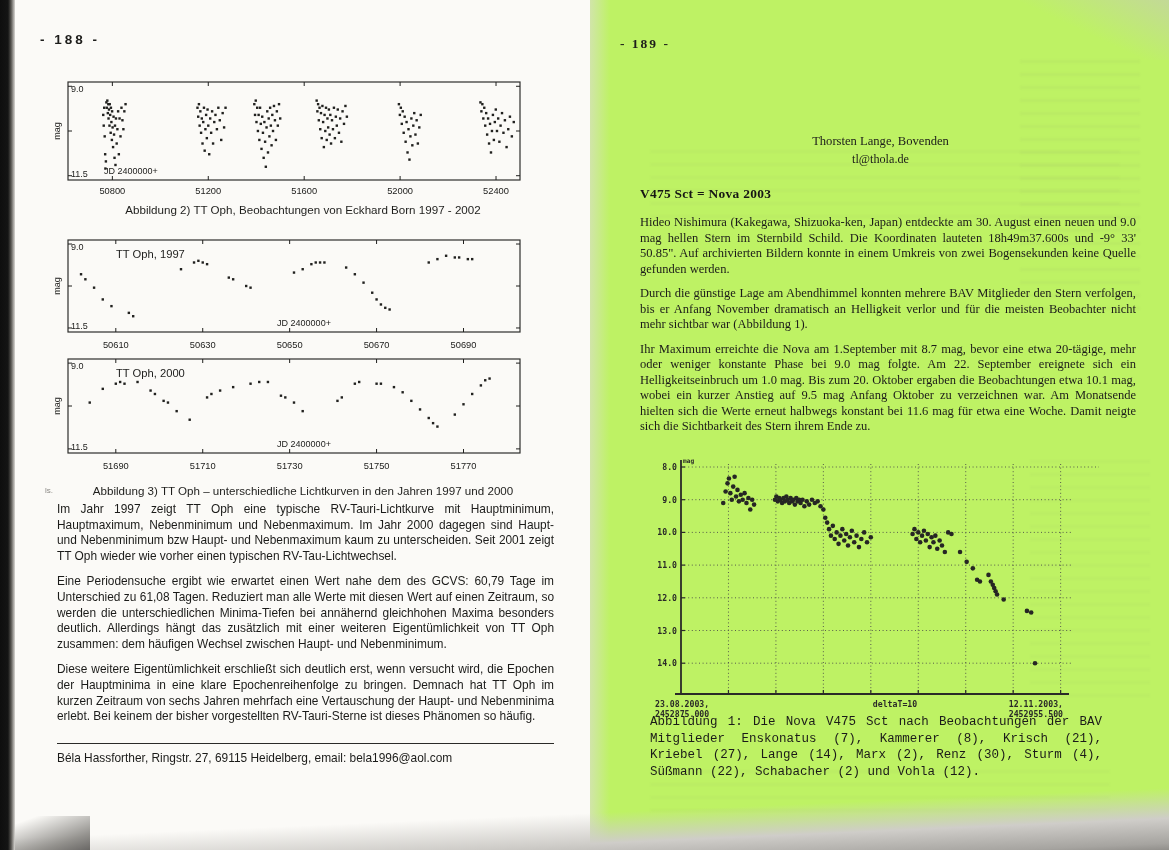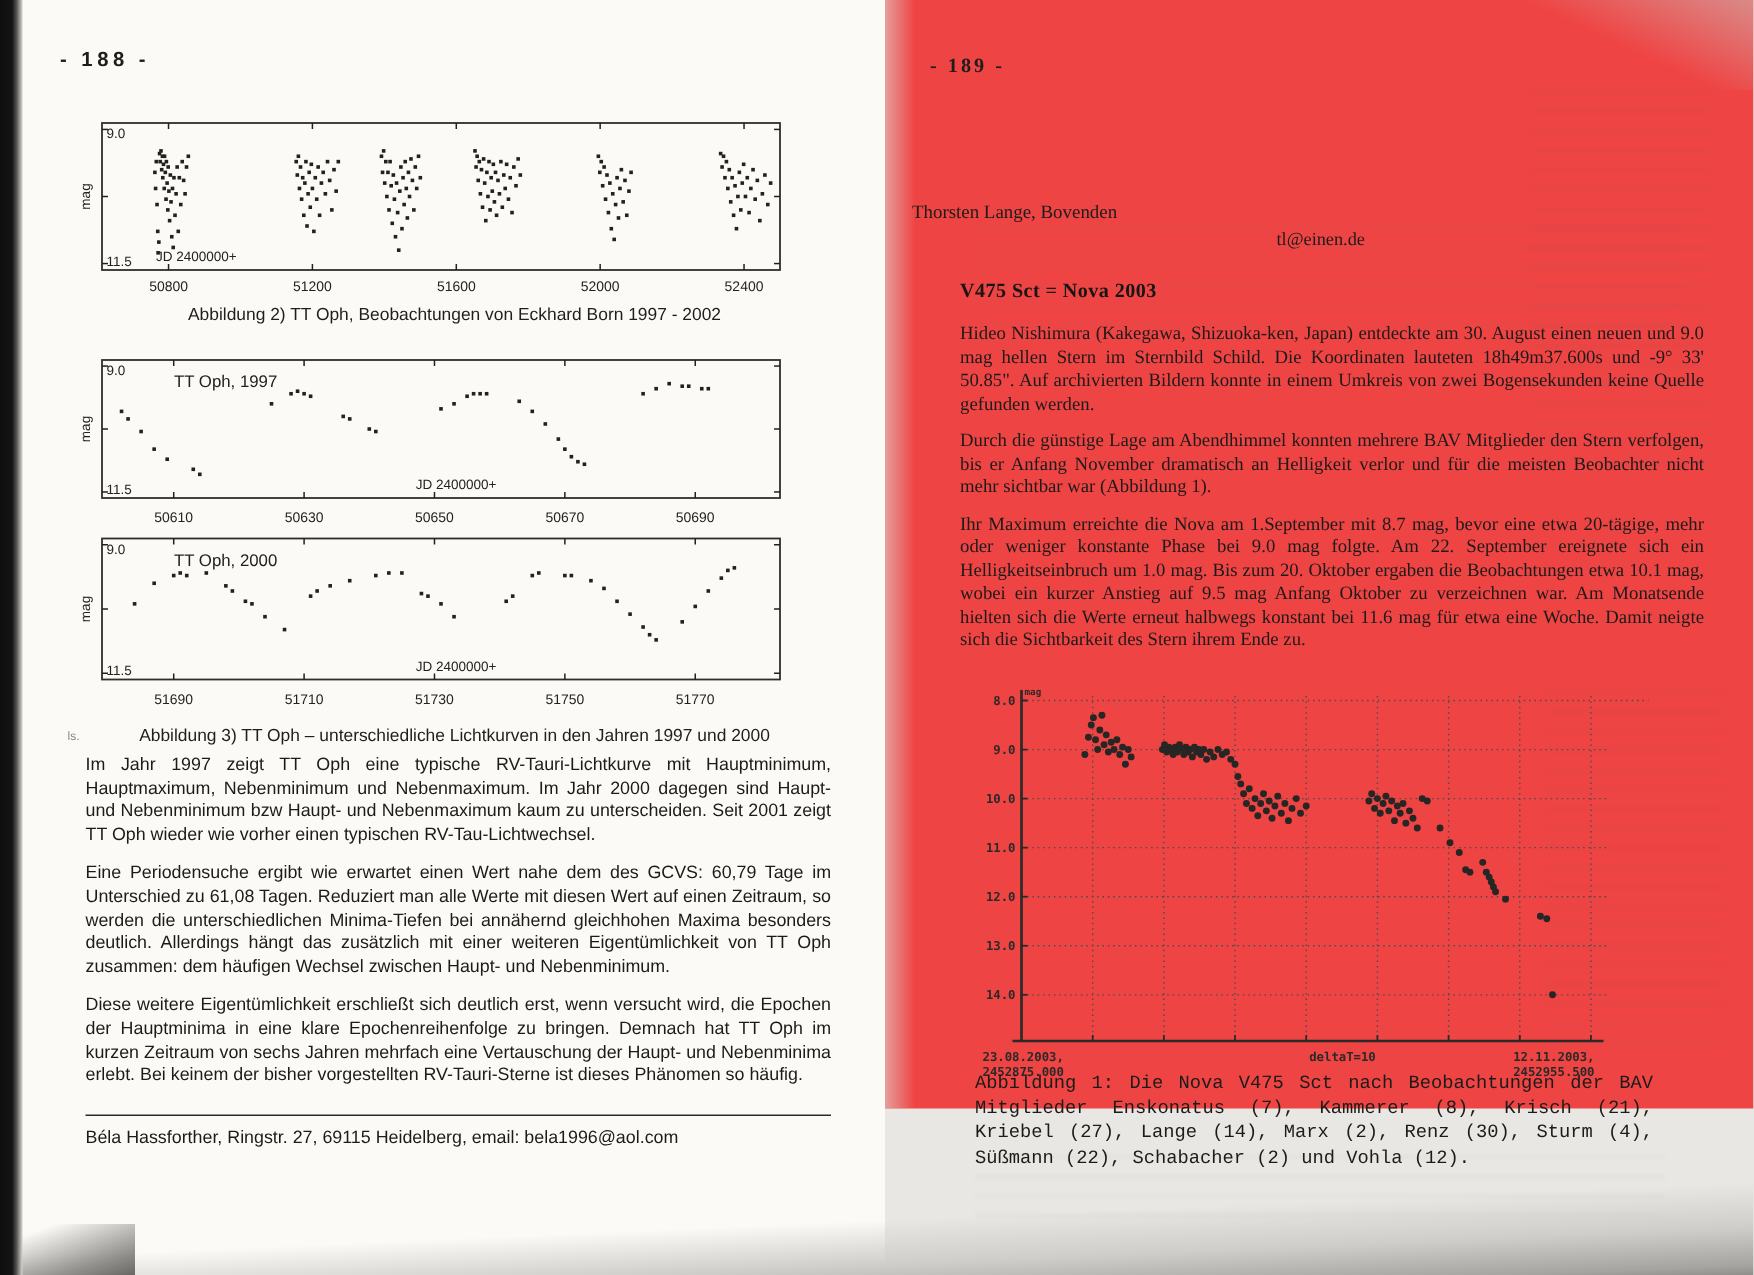--- a/index.html
+++ b/index.html
@@ -10,21 +10,21 @@
   .edge-strip{position:absolute;left:0;top:0;width:15px;height:850px;
       background:linear-gradient(90deg,#0e0e0e 0,#141414 8px,#55534f 11px,#d9d7d3 15px);z-index:6;}
   .bottom-shadow{position:absolute;left:0;bottom:0;width:1169px;height:62px;z-index:5;
       background:linear-gradient(177.5deg,rgba(0,0,0,0) 45%,#cfcdc9 72%,#a6a4a0 94%,#918f8b 100%);}
   .bottom-left-dark{position:absolute;left:0;bottom:0;width:90px;height:34px;z-index:5;
       background:linear-gradient(160deg,rgba(0,0,0,0) 20%,#7a7874 75%,#4a4846 100%);opacity:.8;}
   .corner-shade{position:absolute;right:0;top:0;width:150px;height:60px;z-index:4;
       background:linear-gradient(205deg,#c7c5c1 0%,rgba(0,0,0,0) 55%);opacity:.55;}
   
   .page-left{position:absolute;left:15px;top:0;width:575px;height:850px;background:#fbfaf7;}
-  .page-right{position:absolute;left:590px;top:0;width:579px;height:739px;background:#ef4444;}
+  .page-right{position:absolute;left:590px;top:0;width:579px;height:850px;background:#bef264;}
   .page-right::before{content:"";position:absolute;left:0;top:0;width:20px;height:100%;
       background:linear-gradient(90deg,#dedcd8,rgba(0,0,0,0));opacity:.6;}
   .ghost{position:absolute;pointer-events:none;filter:blur(1.2px);opacity:.5;
       background:repeating-linear-gradient(to bottom,rgba(110,108,104,.10) 0 3px,rgba(0,0,0,0) 3px 13px);}
   .smudge{position:absolute;color:#8a8884;font-size:8px;margin-left:16px;}
   
   .hdr{position:absolute;text-align:left;font-size:13.5px;letter-spacing:3px;color:#1d1d1b;font-weight:bold;}
   .hdr-left{left:25px;top:32px;width:520px;font-family:"Liberation Sans",sans-serif;}
   .caption-sans{position:absolute;left:28px;width:520px;text-align:center;
       font-size:11.6px;color:#1e1e1c;}
@@ -32,21 +32,21 @@
       font-size:11.9px;line-height:15.6px;color:#1b1b19;text-align:justify;}
   .body-left p{margin:0 0 10px 0;text-align:justify;-moz-text-align-last:left;text-align-last:left;}
   .footer-rule{position:absolute;left:42px;top:743px;width:497px;border-top:1.6px solid #2a2a28;}
   .footer-text{position:absolute;left:42px;top:751px;width:510px;font-size:11.9px;color:#1b1b19;}
   .chartbox{position:absolute;}
   
   .hdr-right{left:30px;top:36px;width:520px;font-family:"Liberation Serif",serif;letter-spacing:2px;}
   .title{position:absolute;left:18px;top:74px;width:545px;text-align:center;
       font-family:"Liberation Serif",serif;font-weight:bold;font-size:18.2px;line-height:21.5px;
       color:#161614;letter-spacing:.6px;word-spacing:2px;}
-  .author{position:absolute;left:18px;top:134px;width:545px;
+  .author{position:absolute;left:18px;top:134px;width:545px;text-align:center;
       font-family:"Liberation Serif",serif;font-size:12.6px;color:#1c1c1a;}
   .email{position:absolute;left:18px;top:152px;width:545px;text-align:center;
       font-family:"Liberation Serif",serif;font-size:12.2px;color:#1c1c1a;}
   .section-h{position:absolute;left:50px;top:186px;font-family:"Liberation Serif",serif;
       font-weight:bold;font-size:13.4px;color:#161614;letter-spacing:.3px;}
   .body-right{position:absolute;left:50px;top:215px;width:496px;
       font-family:"Liberation Serif",serif;font-size:12.5px;line-height:15.5px;color:#1b1b19;}
   .body-right p{margin:0 0 9px 0;text-align:justify;-moz-text-align-last:left;text-align-last:left;}
   .caption-serif{position:absolute;left:60px;top:714px;width:452px;
       font-family:Liberation Mono, monospace;font-size:12.5px;line-height:16.5px;color:#1b1b19;
@@ -436,21 +436,21 @@
 
   <div class="page-right">
     <div class="ghost" style="left:430px;top:60px;width:120px;height:250px;"></div>
     <div class="ghost" style="left:60px;top:150px;width:470px;height:70px;opacity:.35;"></div>
     <div class="ghost" style="left:440px;top:460px;width:120px;height:240px;opacity:.4;"></div>
     <div class="ghost" style="left:60px;top:770px;width:460px;height:50px;opacity:.35;"></div>
 
     <div class="hdr hdr-right">- 189 -</div>
 
     <div class="author">Thorsten Lange, Bovenden</div>
-    <div class="email">tl@einen.de</div>
+    <div class="email">tl@thola.de</div>
 
     <div class="section-h">V475 Sct = Nova 2003</div>
 
     <div class="body-right">
       <p>Hideo Nishimura (Kakegawa, Shizuoka-ken, Japan) entdeckte am 30. August einen neuen und 9.0 mag hellen Stern im Sternbild Schild. Die Koordinaten lauteten 18h49m37.600s und -9° 33' 50.85". Auf archivierten Bildern konnte in einem Umkreis von zwei Bogensekunden keine Quelle gefunden werden.</p>
       <p>Durch die günstige Lage am Abendhimmel konnten mehrere BAV Mitglieder den Stern verfolgen, bis er Anfang November dramatisch an Helligkeit verlor und für die meisten Beobachter nicht mehr sichtbar war (Abbildung 1).</p>
       <p>Ihr Maximum erreichte die Nova am 1.September mit 8.7 mag, bevor eine etwa 20-tägige, mehr oder weniger konstante Phase bei 9.0 mag folgte. Am 22. September ereignete sich ein Helligkeitseinbruch um 1.0 mag. Bis zum 20. Oktober ergaben die Beobachtungen etwa 10.1 mag, wobei ein kurzer Anstieg auf 9.5 mag Anfang Oktober zu verzeichnen war. Am Monatsende hielten sich die Werte erneut halbwegs konstant bei 11.6 mag für etwa eine Woche. Damit neigte sich die Sichtbarkeit des Stern ihrem Ende zu.</p>
     </div>
 
     <div class="chartbox" style="left:63px;top:456px;"><svg width="486" height="270">

